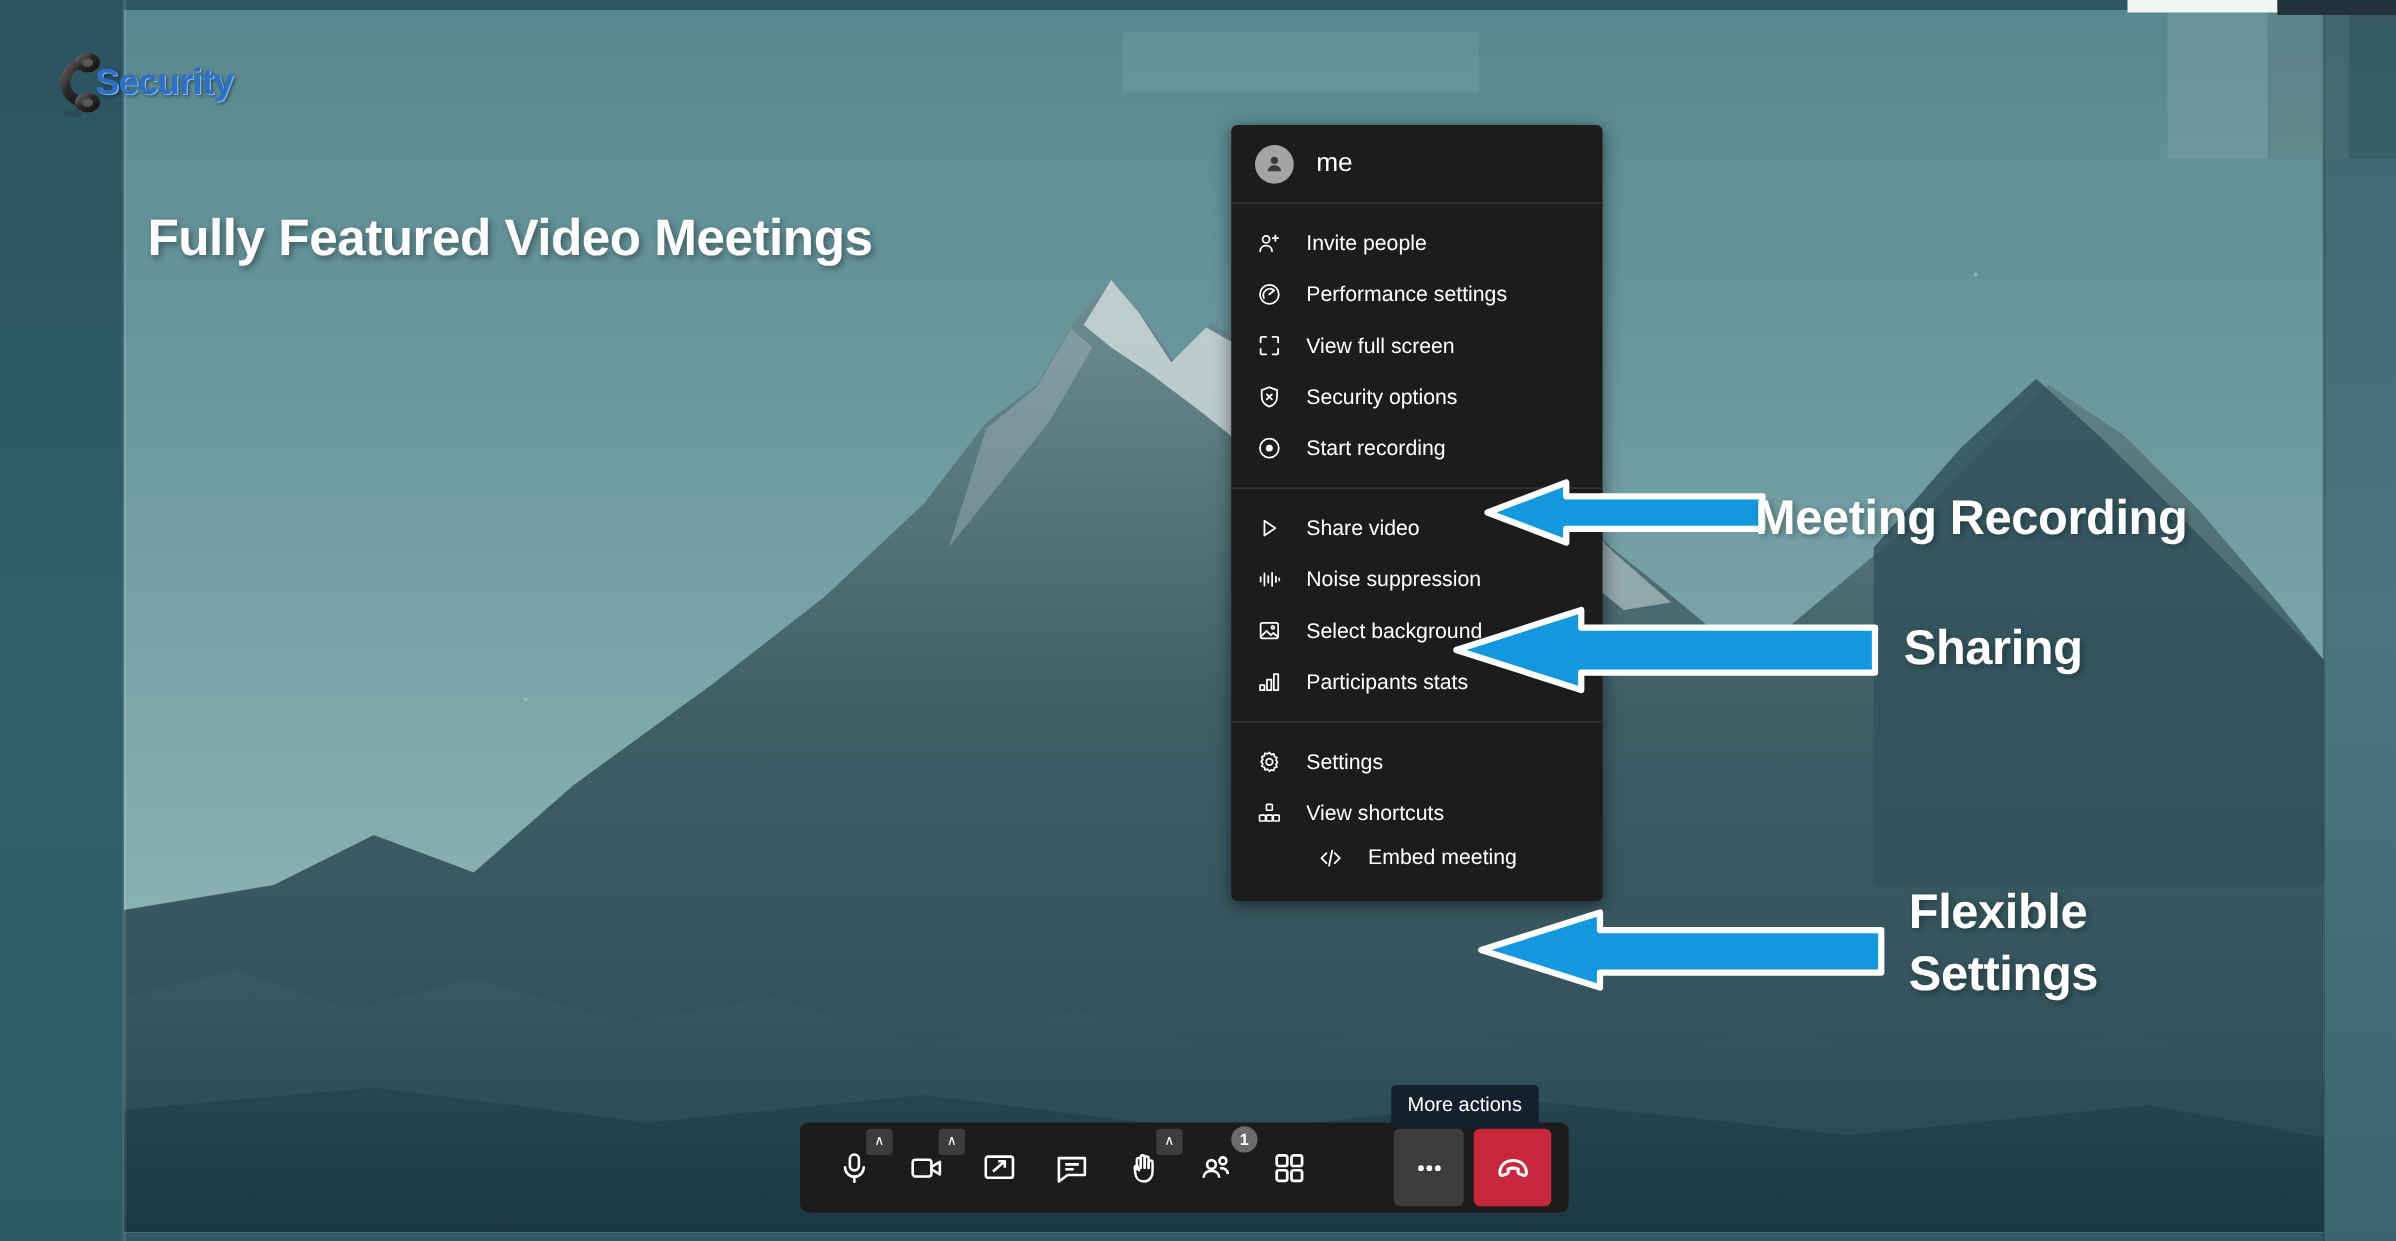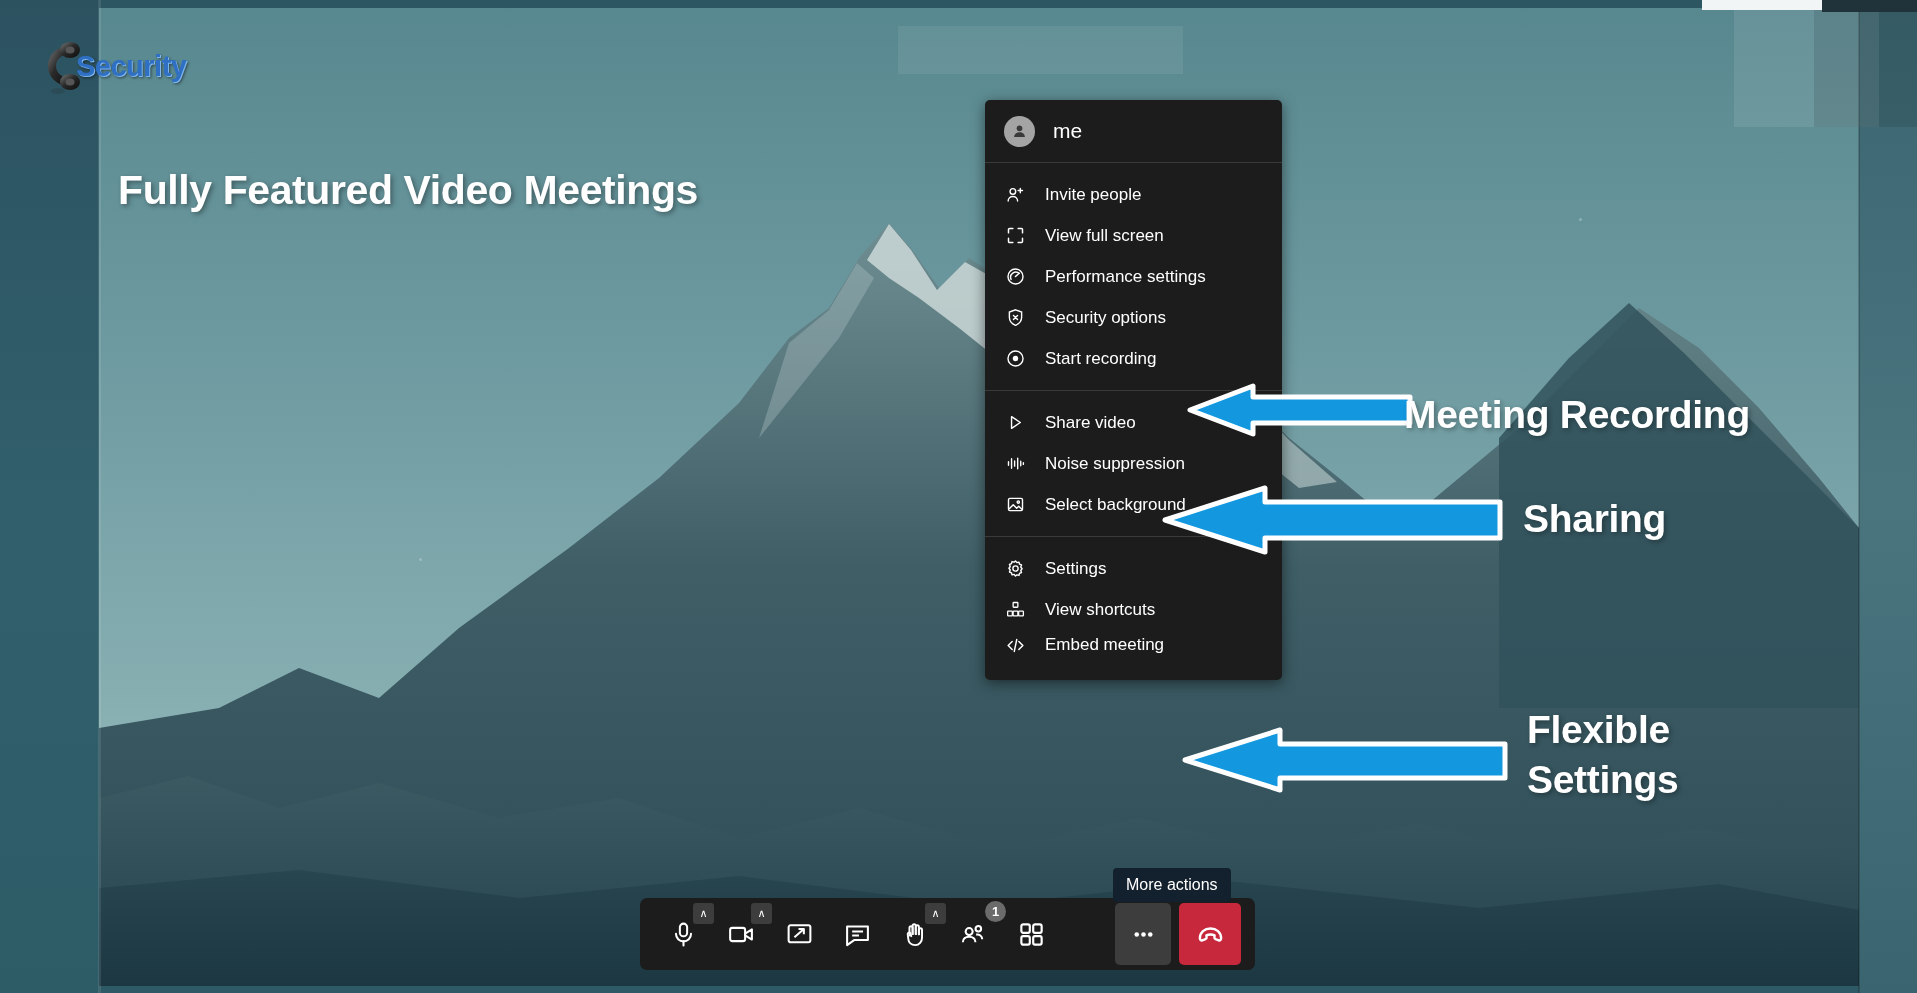--- a/index.html
+++ b/index.html
@@ -122,21 +122,21 @@
     height: 41px; padding: 0 19px;
     cursor: pointer;
   }
   .menu-icon {
     width: 23px; height: 23px; flex: none;
     display: flex; align-items: center; justify-content: center;
     color: #ffffff;
   }
   .menu-icon svg { width: 21px; height: 21px; display: block; }
   .menu-label { color: #ffffff; font-size: 17px; white-space: nowrap; }
-  .menu-last { height: 30px; overflow: hidden; }
+  .menu-last { height: 30px; overflow: hidden; justify-content: center; }
 
   
   .tooltip {
     position: absolute; left: 1113px; top: 868px;
     background: #13202e;
     color: #ffffff;
     font-size: 16px;
     padding: 8px 13px;
     border-radius: 4px;
     z-index: 30;
@@ -304,42 +304,42 @@
           <svg viewBox="0 0 24 24" fill="none" stroke="#fff" stroke-width="1.6" stroke-linecap="round">
             <circle cx="9" cy="8.5" r="3.2"></circle>
             <path d="M3.6 19.5c0-3.1 2.4-5.2 5.4-5.2s5.4 2.1 5.4 5.2"></path>
             <path d="M17.5 5v5M15 7.5h5"></path>
           </svg>
         </span>
         <span class="menu-label">Invite people</span>
       </div>
       <div class="menu-item">
         <span class="menu-icon">
+          <svg viewBox="0 0 24 24" fill="none" stroke="#fff" stroke-width="1.6" stroke-linecap="round">
+            <circle cx="12" cy="12" r="8.6"></circle>
+            <path d="M7 15.4a6 6 0 0 1 9.4-7"></path>
+            <path d="M12 12l3.8-3.4" stroke-width="1.8"></path>
+          </svg>
+        </span>
+        <span class="menu-label">Performance settings</span>
+      </div>
+      <div class="menu-item">
+        <span class="menu-icon">
           <svg viewBox="0 0 24 24" fill="none" stroke="#fff" stroke-width="1.7" stroke-linecap="round">
             <path d="M4 9V5.2A1.2 1.2 0 0 1 5.2 4H9"></path>
             <path d="M15 4h3.8A1.2 1.2 0 0 1 20 5.2V9"></path>
             <path d="M20 15v3.8a1.2 1.2 0 0 1-1.2 1.2H15"></path>
             <path d="M9 20H5.2A1.2 1.2 0 0 1 4 18.8V15"></path>
           </svg>
         </span>
         <span class="menu-label">View full screen</span>
       </div>
       <div class="menu-item">
         <span class="menu-icon">
           <svg viewBox="0 0 24 24" fill="none" stroke="#fff" stroke-width="1.6" stroke-linecap="round">
-            <circle cx="12" cy="12" r="8.6"></circle>
-            <path d="M7 15.4a6 6 0 0 1 9.4-7"></path>
-            <path d="M12 12l3.8-3.4" stroke-width="1.8"></path>
-          </svg>
-        </span>
-        <span class="menu-label">Performance settings</span>
-      </div>
-      <div class="menu-item">
-        <span class="menu-icon">
-          <svg viewBox="0 0 24 24" fill="none" stroke="#fff" stroke-width="1.6" stroke-linecap="round">
             <path d="M12 3.2l7 2.6v6c0 4.4-3 7.6-7 9.1-4-1.5-7-4.7-7-9.1v-6z"></path>
             <path d="M9.7 9.7l4.6 4.6M14.3 9.7l-4.6 4.6"></path>
           </svg>
         </span>
         <span class="menu-label">Security options</span>
       </div>
       <div class="menu-item">
         <span class="menu-icon">
           <svg viewBox="0 0 24 24" fill="none" stroke="#fff" stroke-width="1.6">
             <circle cx="12" cy="12" r="8.6"></circle>
@@ -370,20 +370,30 @@
       </div>
       <div class="menu-item">
         <span class="menu-icon">
           <svg viewBox="0 0 24 24" fill="none" stroke="#fff" stroke-width="1.6" stroke-linejoin="round">
             <rect x="4" y="5" width="16" height="14" rx="1.6"></rect>
             <circle cx="15.2" cy="9.2" r="1.3"></circle>
             <path d="M4.6 17.2l4.8-5 4 4 2.3-2.2 3.8 3.6"></path>
           </svg>
         </span>
         <span class="menu-label">Select background</span>
+      </div>
+      <div class="menu-item">
+        <span class="menu-icon">
+          <svg viewBox="0 0 24 24" fill="none" stroke="#fff" stroke-width="1.6" stroke-linejoin="round">
+            <rect x="3.5" y="15" width="4" height="4.6"></rect>
+            <rect x="9.8" y="10" width="4" height="9.6"></rect>
+            <rect x="16.1" y="5" width="4" height="14.6"></rect>
+          </svg>
+        </span>
+        <span class="menu-label">Participants stats</span>
       </div>
     </div>
     <div class="menu-sep"></div>
 
     <div class="menu-group">
       <div class="menu-item">
         <span class="menu-icon">
           <svg viewBox="0 0 24 24" fill="none" stroke="#fff" stroke-width="1.6" stroke-linejoin="round">
             <circle cx="12" cy="12" r="3"></circle>
             <path d="M12 3.4l1.6 1.9 2.4-.6.6 2.4 2.3.9-.9 2.3 1.5 2-1.5 2 .9 2.3-2.3.9-.6 2.4-2.4-.6L12 20.6l-1.6-1.9-2.4.6-.6-2.4-2.3-.9.9-2.3-1.5-2 1.5-2-.9-2.3 2.3-.9.6-2.4 2.4.6z"></path>

